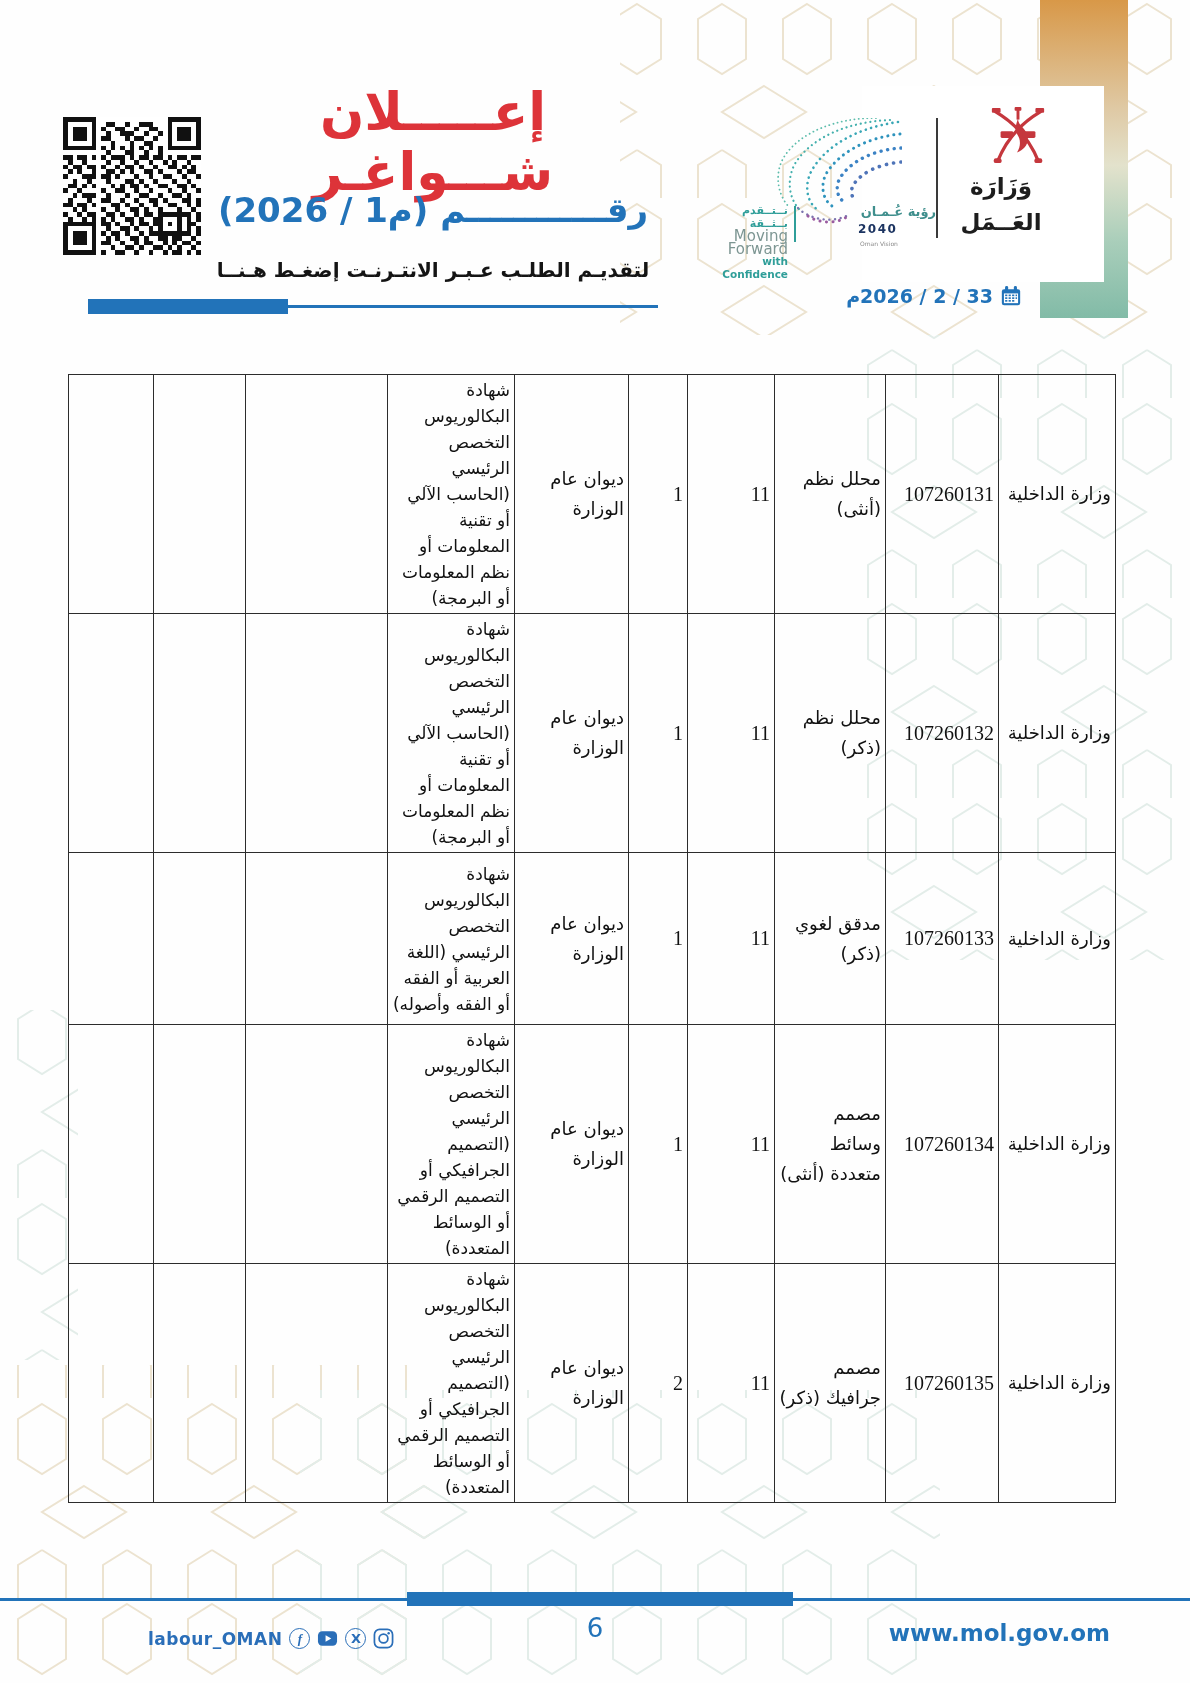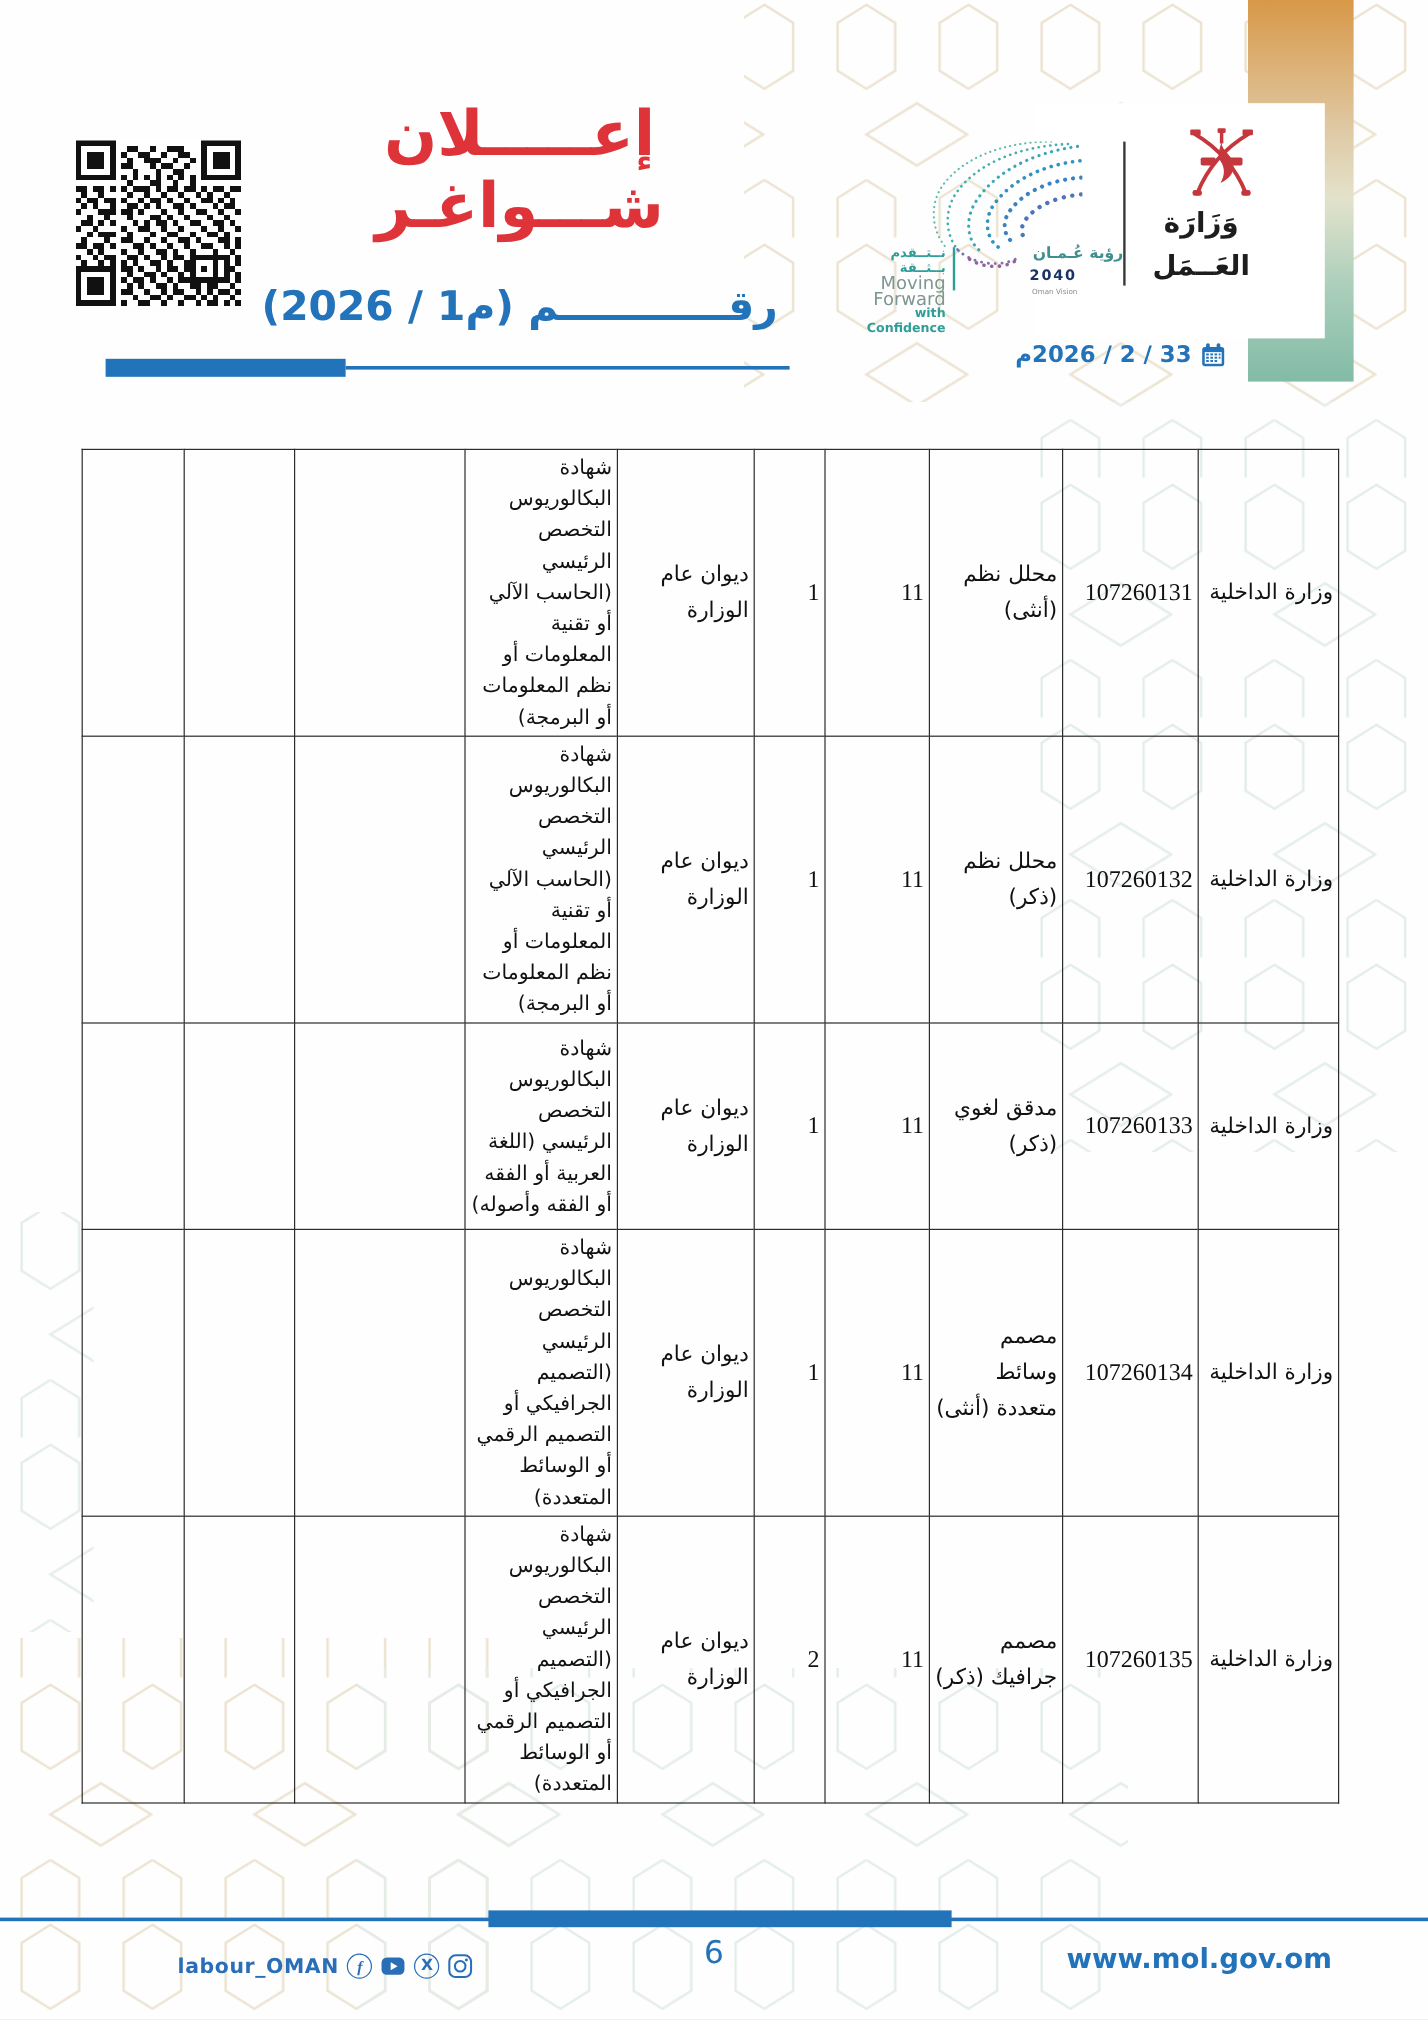--- a/index.html
+++ b/index.html
@@ -26,21 +26,21 @@
   .v-rule{position:absolute;left:94px;top:88px;width:2px;height:36px;background:#2f9e99;}
   .v-slogan{position:absolute;left:12px;top:87px;width:76px;text-align:right;line-height:12.5px;}
   .v-sl-ar{font-size:11px;font-weight:bold;color:#2f9e99;direction:rtl;}
   .v-sl-en1{font-size:15px;color:#7d9693;}
   .v-sl-en2{font-size:10.5px;font-weight:bold;color:#2f9e99;}
   
   .qr{position:absolute;left:63px;top:117px;width:138px;height:138px;z-index:2;}
   .title-red{position:absolute;left:208px;top:82px;width:450px;text-align:center;z-index:2;
      font-size:52px;font-weight:bold;color:#dd3339;direction:rtl;}
   .subtitle-blue{position:absolute;left:208px;top:190px;width:450px;text-align:center;z-index:2;
-     font-size:34px;font-weight:bold;color:#2273b9;direction:rtl;margin-top:46px;}
+     font-size:34px;font-weight:bold;color:#2273b9;direction:rtl;}
   .apply-line{position:absolute;left:208px;top:258px;width:450px;text-align:center;z-index:2;
      font-size:20px;font-weight:bold;color:#141414;direction:rtl;cursor:pointer;}
   .hdr-bar{position:absolute;left:88px;top:299px;width:200px;height:15px;background:#2273b9;z-index:2;}
   .hdr-line{position:absolute;left:288px;top:305px;width:370px;height:3px;background:#2273b9;z-index:2;}
   
   .date-row{position:absolute;left:780px;top:285px;width:242px;z-index:3;direction:rtl;
      display:flex;align-items:center;gap:7px;color:#2273b9;font-weight:bold;font-size:19px;}
   
   .vac-table{position:absolute;left:68px;top:374px;z-index:2;border-collapse:collapse;
      table-layout:fixed;direction:rtl;background:transparent;}
@@ -151,20 +151,21 @@
     <path fill="#fff" d="M1 1h5v5H1zM23 1h5v5h-5zM1 23h5v5H1z"></path>
     <path fill="#111" d="M2 2h3v3H2zM24 2h3v3h-3zM2 24h3v3H2z"></path>
     <path fill="#111" d="M20 20h5v5h-5z"></path>
       <path fill="#fff" d="M21 21h3v3h-3z"></path>
       <path fill="#111" d="M22 22h1v1h-1z"></path>
     <path fill="#111" d="M9 1h2v1H9zM13 1h1v1h-1zM16 1h3v1h-3zM8 2h1v1H8zM11 2h2v1h-2zM15 2h1v1h-1zM18 2h2v1h-2zM9 3h1v1H9zM12 3h3v1h-3zM17 3h1v1h-1zM20 3h1v1h-1zM8 4h2v1H8zM13 4h1v1h-1zM15 4h2v1h-2zM19 4h1v1h-1zM10 5h1v1h-1zM14 5h1v1h-1zM17 5h2v1h-2zM8 6h1v1H8zM10 6h1v1h-1zM12 6h1v1h-1zM14 6h1v1h-1zM16 6h1v1h-1zM18 6h1v1h-1zM20 6h1v1h-1zM9 7h1v1H9zM13 7h2v1h-2zM17 7h1v1h-1zM20 7h1v1h-1zM6 8h1v1H6zM6 10h1v1H6zM6 12h1v1H6zM6 14h1v1H6zM6 16h1v1H6zM6 18h1v1H6zM6 20h1v1H6zM0 8h2v1H0zM3 8h2v1H3zM8 8h1v1H8zM10 8h3v1h-3zM14 8h1v1h-1zM16 8h2v1h-2zM19 8h2v1h-2zM22 8h1v1h-1zM24 8h2v1h-2zM27 8h2v1h-2zM1 9h1v1H1zM4 9h1v1H4zM9 9h1v1H9zM12 9h1v1h-1zM15 9h1v1h-1zM18 9h1v1h-1zM21 9h1v1h-1zM23 9h1v1h-1zM26 9h1v1h-1zM0 10h1v1H0zM2 10h2v1H2zM5 10h1v1H5zM8 10h1v1H8zM11 10h1v1h-1zM13 10h2v1h-2zM16 10h1v1h-1zM19 10h1v1h-1zM22 10h2v1h-2zM25 10h1v1h-1zM27 10h1v1h-1zM1 11h1v1H1zM3 11h1v1H3zM6 11h1v1H6zM9 11h2v1H9zM12 11h1v1h-1zM14 11h1v1h-1zM17 11h2v1h-2zM20 11h1v1h-1zM24 11h1v1h-1zM26 11h2v1h-2zM0 12h1v1H0zM4 12h2v1H4zM8 12h2v1H8zM11 12h1v1h-1zM15 12h1v1h-1zM18 12h1v1h-1zM21 12h2v1h-2zM25 12h1v1h-1zM28 12h1v1h-1zM2 13h1v1H2zM5 13h1v1H5zM9 13h1v1H9zM13 13h2v1h-2zM16 13h1v1h-1zM19 13h1v1h-1zM23 13h1v1h-1zM26 13h1v1h-1zM1 14h2v1H1zM4 14h1v1H4zM6 14h1v1H6zM10 14h1v1h-1zM12 14h1v1h-1zM14 14h2v1h-2zM17 14h1v1h-1zM20 14h2v1h-2zM24 14h2v1h-2zM27 14h1v1h-1zM0 15h1v1H0zM3 15h1v1H3zM8 15h1v1H8zM11 15h2v1h-2zM15 15h1v1h-1zM18 15h1v1h-1zM22 15h1v1h-1zM25 15h1v1h-1zM28 15h1v1h-1zM2 16h1v1H2zM4 16h2v1H4zM9 16h1v1H9zM13 16h1v1h-1zM16 16h2v1h-2zM20 16h1v1h-1zM23 16h2v1h-2zM26 16h1v1h-1zM1 17h1v1H1zM5 17h1v1H5zM8 17h2v1H8zM12 17h1v1h-1zM15 17h1v1h-1zM18 17h2v1h-2zM21 17h1v1h-1zM25 17h2v1h-2zM28 17h1v1h-1zM0 18h2v1H0zM3 18h2v1H3zM10 18h2v1h-2zM13 18h1v1h-1zM16 18h1v1h-1zM19 18h1v1h-1zM22 18h2v1h-2zM26 18h1v1h-1zM28 18h1v1h-1zM2 19h1v1H2zM4 19h1v1H4zM8 19h1v1H8zM11 19h1v1h-1zM14 19h2v1h-2zM17 19h1v1h-1zM20 19h1v1h-1zM24 19h1v1h-1zM27 19h1v1h-1zM0 20h1v1H0zM3 20h1v1H3zM5 20h1v1H5zM9 20h2v1H9zM12 20h1v1h-1zM15 20h1v1h-1zM17 20h2v1h-2zM25 20h2v1h-2zM28 20h1v1h-1zM1 21h1v1H1zM4 21h1v1H4zM6 21h1v1H6zM8 21h1v1H8zM10 21h1v1h-1zM13 21h2v1h-2zM16 21h1v1h-1zM19 21h1v1h-1zM26 21h1v1h-1zM28 21h1v1h-1zM8 22h2v1H8zM11 22h1v1h-1zM14 22h1v1h-1zM16 22h2v1h-2zM19 22h1v1h-1zM26 22h2v1h-2zM9 23h1v1H9zM12 23h2v1h-2zM15 23h1v1h-1zM18 23h1v1h-1zM26 23h1v1h-1zM28 23h1v1h-1zM8 24h1v1H8zM10 24h2v1h-2zM13 24h1v1h-1zM16 24h1v1h-1zM18 24h2v1h-2zM25 24h2v1h-2zM28 24h1v1h-1zM9 25h1v1H9zM11 25h1v1h-1zM14 25h2v1h-2zM17 25h1v1h-1zM20 25h2v1h-2zM23 25h2v1h-2zM27 25h1v1h-1zM8 26h2v1H8zM12 26h1v1h-1zM15 26h1v1h-1zM17 26h2v1h-2zM21 26h1v1h-1zM23 26h1v1h-1zM25 26h2v1h-2zM28 26h1v1h-1zM10 27h1v1h-1zM13 27h2v1h-2zM16 27h1v1h-1zM19 27h2v1h-2zM22 27h1v1h-1zM24 27h1v1h-1zM27 27h1v1h-1zM8 28h1v1H8zM11 28h2v1h-2zM15 28h1v1h-1zM18 28h1v1h-1zM21 28h1v1h-1zM23 28h2v1h-2zM26 28h1v1h-1zM28 28h1v1h-1z"></path>
   </svg>
 
   <div class="title-red">إعـــــلان شـــواغـر</div>
   <div class="subtitle-blue">رقــــــــــــم (م1 / 2026)</div>
+  <div class="apply-line">لتقديـم الطلـب عـبـر الانتـرنـت إضغـط هـنــا</div>
   <div class="hdr-bar"></div>
   <div class="hdr-line"></div>
 
   <div class="date-row">
     <svg width="22" height="22" viewBox="0 0 24 24">
       <rect x="5.5" y="1.2" width="3.4" height="5.2" rx="1.6" fill="#2273b9"></rect>
       <rect x="15.1" y="1.2" width="3.4" height="5.2" rx="1.6" fill="#2273b9"></rect>
       <rect x="2" y="4.5" width="20" height="17.5" rx="2.5" fill="#2273b9"></rect>
       <rect x="4.3" y="9.2" width="15.4" height="10.6" fill="#fff"></rect>
       <g fill="#2273b9">

